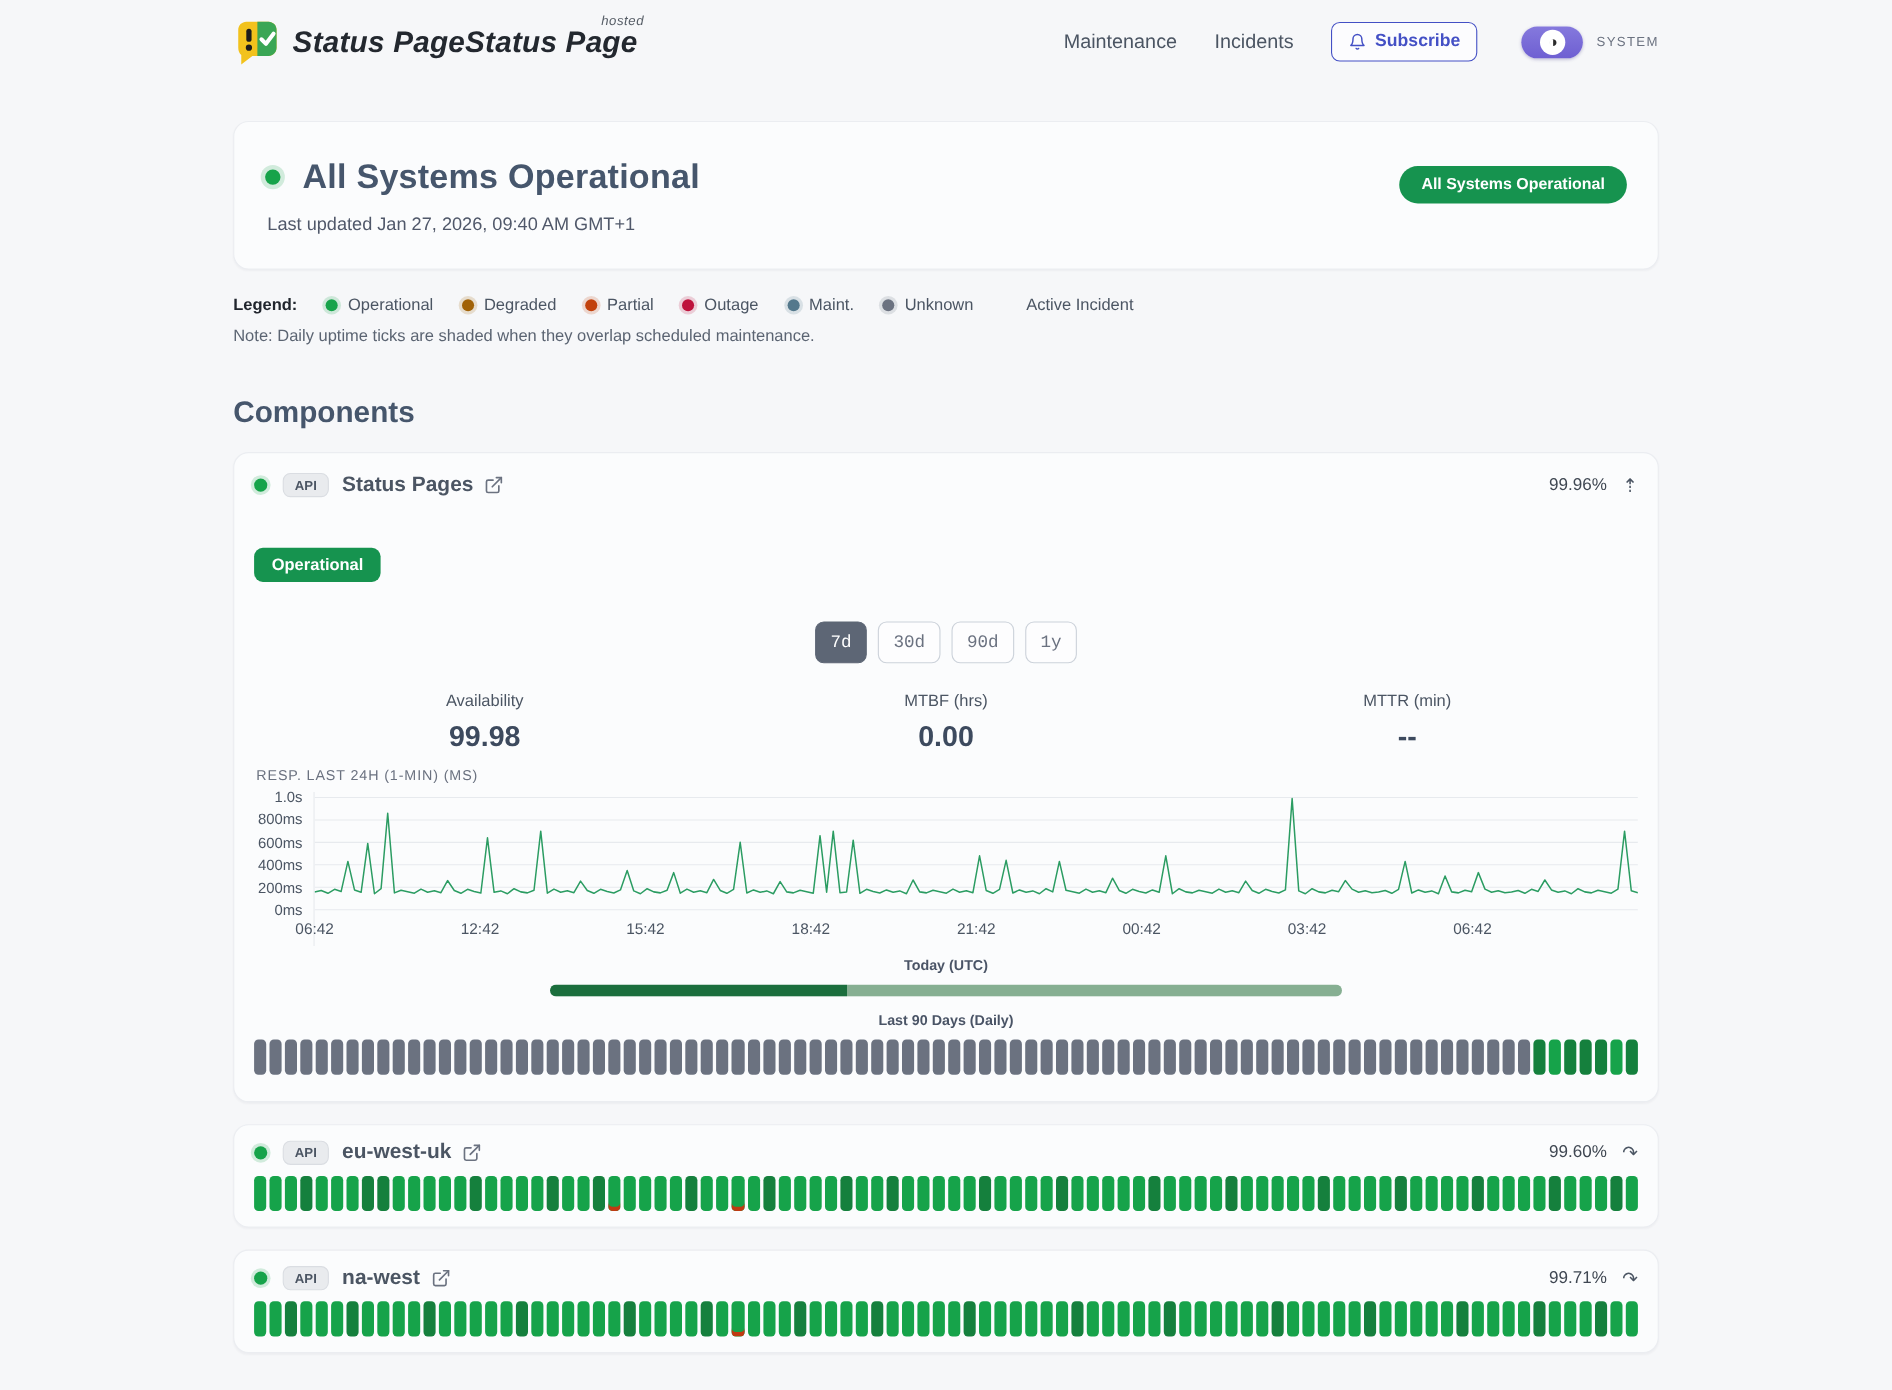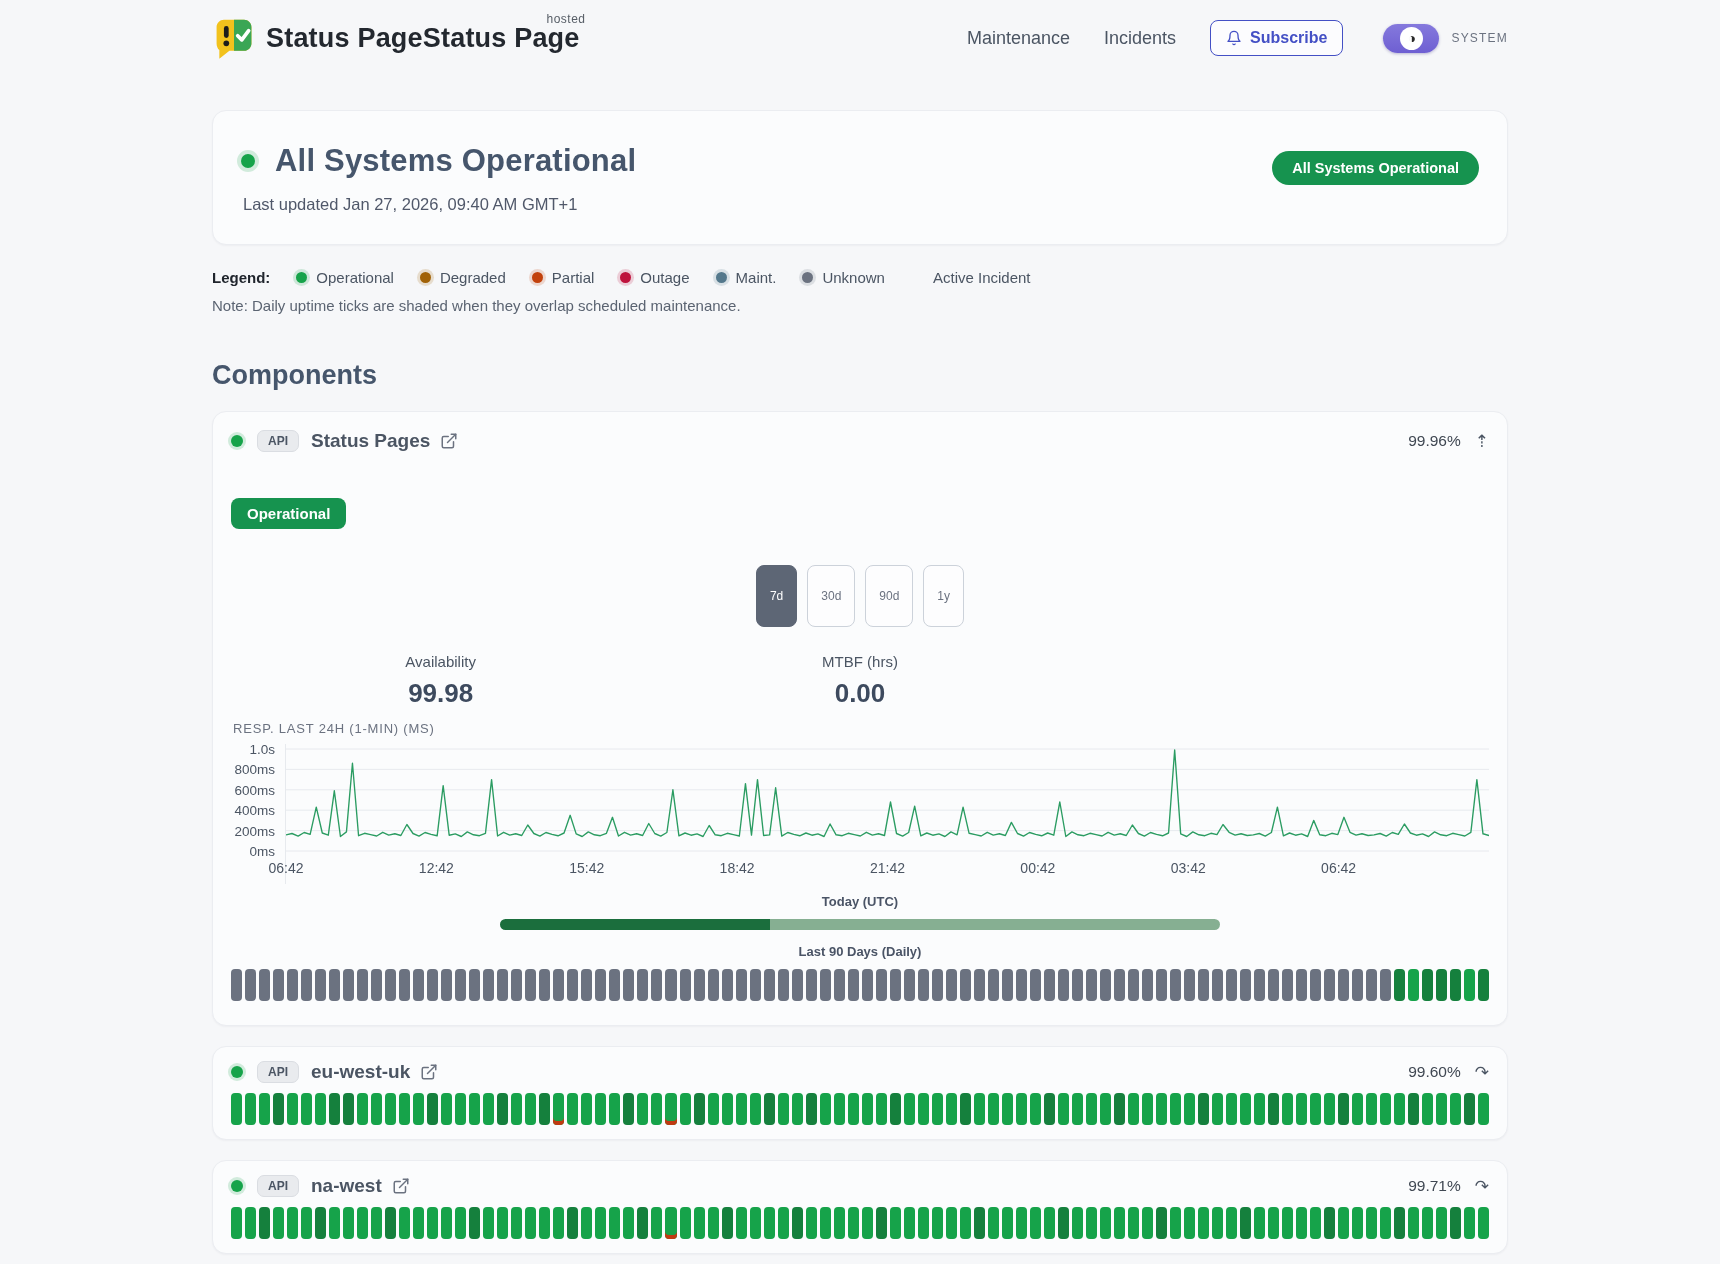--- a/index.html
+++ b/index.html
@@ -8,21 +8,21 @@
     font-family:"Liberation Sans", sans-serif;
     background:#f6f7f9;
     color:#4b5563;
   }
   .container { width:1296px; margin:0 auto; }
 
   
   header { height:76px; display:flex; align-items:center; }
   .header-inner { width:1296px; margin:0 auto; display:flex; align-items:center; justify-content:space-between; }
   .brand { display:flex; align-items:center; gap:10px; cursor:pointer; }
-  .brand-text { position:relative; font-size:27px; font-weight:bold; color:#23282f; letter-spacing:.2px; }
+  .brand-text { position:relative; font-size:27px; font-weight:bold; color:#23282f; letter-spacing:.2px;font-style:italic; }
   .brand-sup { position:absolute; top:-11px; right:-6px; font-size:12px; font-weight:normal; color:#565d66; letter-spacing:.5px; }
   .nav { display:flex; align-items:center; gap:34px; }
   .nav-link { font-size:18px; color:#4b5563; cursor:pointer; }
   .subscribe-btn { display:flex; align-items:center; gap:8px; border:1.5px solid #4450c5; color:#4450c5;
     background:#fcfcfe; border-radius:8px; padding:8px 15px; font-size:16px; font-weight:bold; cursor:pointer; }
   .theme-group { display:flex; align-items:center; gap:12px; margin-left:6px; }
   .toggle { width:56px; height:29px; border-radius:15px; background:linear-gradient(180deg,#8579dd,#6e5fd2);
     position:relative; cursor:pointer; box-shadow:0 1px 3px rgba(40,30,120,.3); }
   .toggle-knob { position:absolute; top:3px; left:17px; width:23px; height:23px; border-radius:50%;
     background:#fff; display:flex; align-items:center; justify-content:center; font-size:14px; color:#2a2a2a; }
@@ -58,21 +58,21 @@
   .comp-name { font-size:19px; font-weight:bold; color:#4b5563; margin-right:10px; }
   .ext-icon { color:#6b7280; cursor:pointer; display:flex; }
   .comp-right { margin-left:auto; display:flex; align-items:center; gap:14px; }
   .comp-uptime { font-size:15.5px; color:#3f4752; }
   .comp-arrow { font-size:17px; color:#4b5563; cursor:pointer; }
 
   .op-badge { display:inline-block; margin-top:46px; background:#16934f; color:#fff; font-size:15px; font-weight:bold;
     padding:7px 16px; border-radius:8px; }
 
   .ranges { margin-top:36px; display:flex; justify-content:center; gap:10px; }
-  .range { font-family:Liberation Sans, sans-serif; font-size:12px; padding:23px 13px; border-radius:8px; border:1px solid #ccd2da;
+  .range { font-family:Liberation Mono, monospace; font-size:16px; padding:9px 13px; border-radius:8px; border:1px solid #ccd2da;
     background:#fdfdfe; color:#6b7280; cursor:pointer; }
   .range.active { background:#5d6675; border-color:#5d6675; color:#fff; }
 
   .stats { margin-top:26px; display:grid; grid-template-columns:1fr 1fr 1fr; text-align:center; }
   .stat-label { font-size:15px; color:#4b5563; }
   .stat-value { margin-top:8px; font-size:26px; font-weight:bold; color:#3d4a5e; }
 
   
   .chart { margin-top:12px; }
   .chart-title { font-size:13px; letter-spacing:.8px; color:#6b7280; margin-left:2px; }
@@ -211,20 +211,24 @@
       </div>
 
     <div class="stats">
       <div>
         <div class="stat-label">Availability</div>
         <div class="stat-value">99.98</div>
       </div>
       <div>
         <div class="stat-label">MTBF (hrs)</div>
         <div class="stat-value">0.00</div>
+      </div>
+      <div>
+        <div class="stat-label">MTTR (min)</div>
+        <div class="stat-value">--</div>
       </div>
     </div>
 
     <div class="chart">
       <div class="chart-title">RESP. LAST 24H (1-MIN) (MS)</div>
       <div class="chart-body">
         <div class="y-axis" id="y-axis">
             <span class="y-label" style="top: 4.46429%;">1.0s</span>
             <span class="y-label" style="top: 22.6786%;">800ms</span>
             <span class="y-label" style="top: 40.8929%;">600ms</span>

